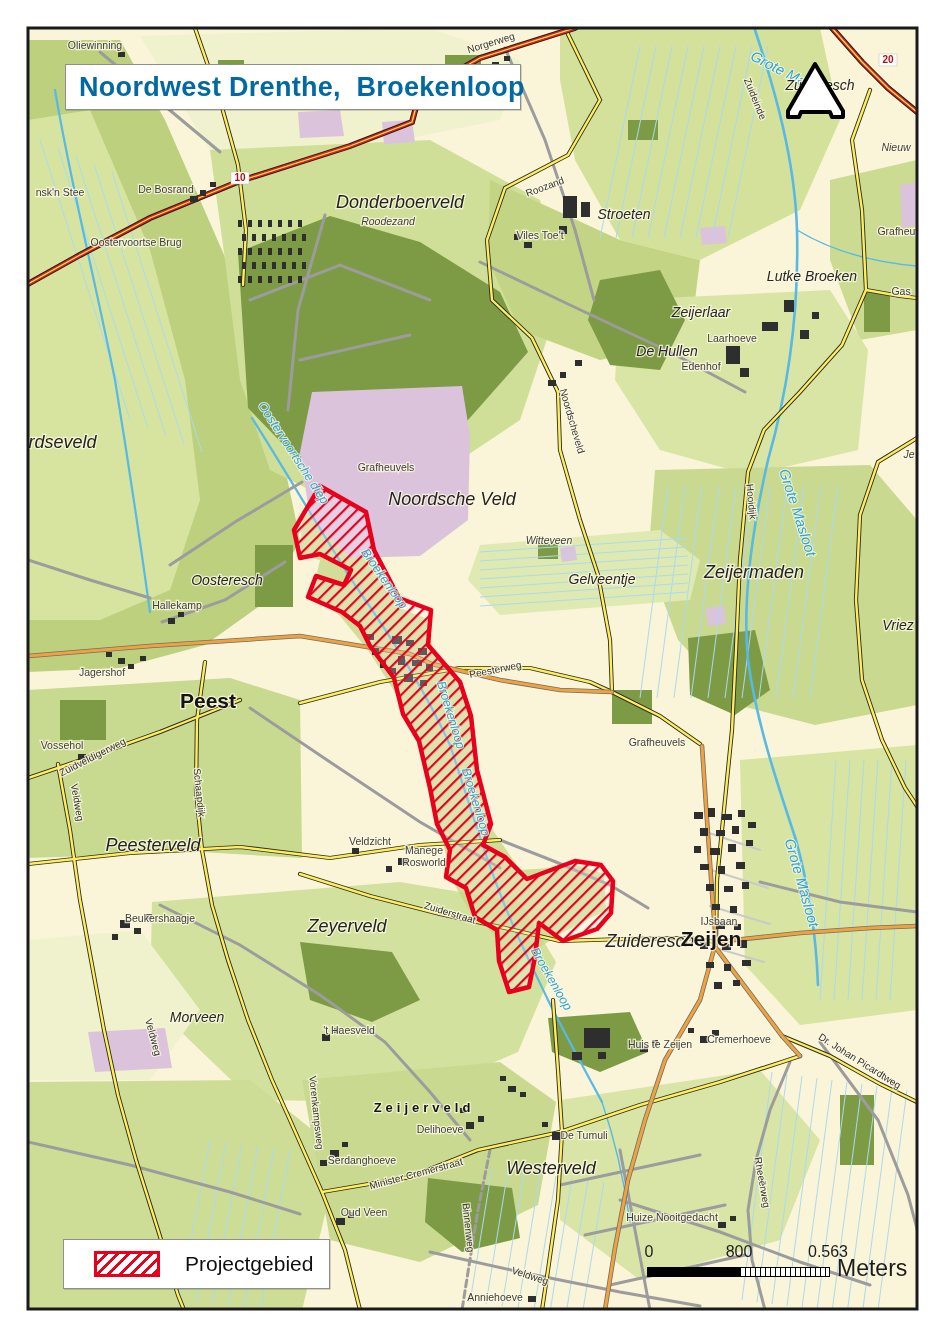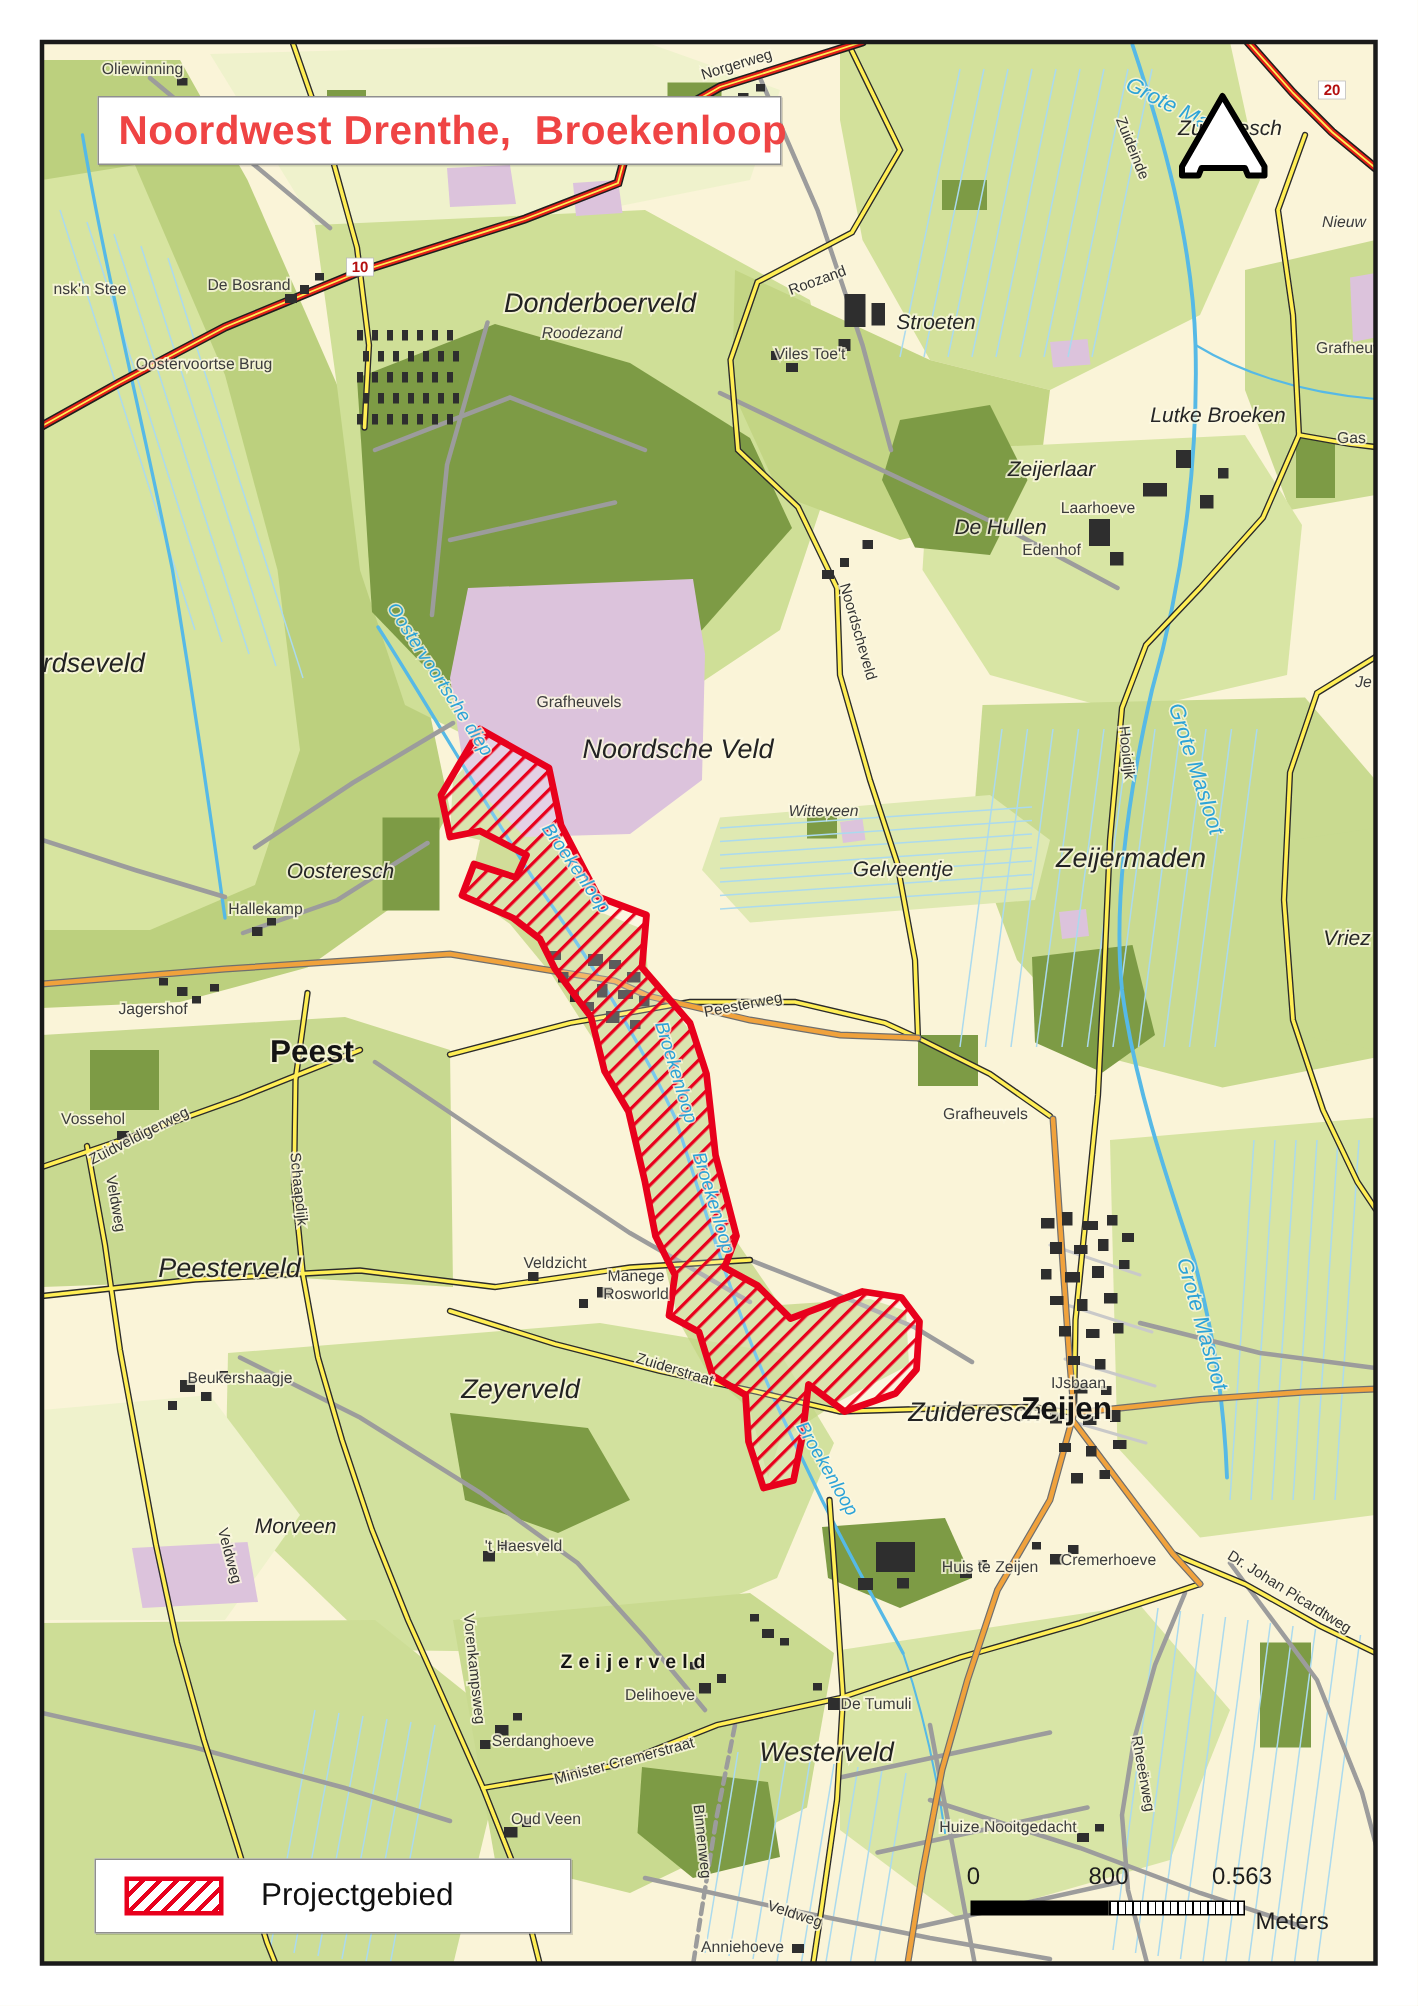--- a/index.html
+++ b/index.html
@@ -16,35 +16,35 @@
   .lbl-farm{font-size:10.5px;fill:#3d3d3d}
   .lbl-farm-it{font-size:10.5px;font-style:italic;fill:#3d3d3d}
   .lbl-road{font-size:10px;fill:#333333}
   .lbl-water{font-size:12.5px;font-style:italic;fill:#2da3d8;stroke-width:2px}
   .lbl-water-lg{font-size:14.5px;font-style:italic;fill:#2da3d8;stroke-width:2px}
   .lbl-roadnum{font-size:10px;font-weight:bold;fill:#b40f0f;stroke:#fff;stroke-width:2px}
 
   .title-box{position:absolute;left:65px;top:64px;width:456px;height:46px;background:#fff;
     border:1px solid #8f8f8f;box-shadow:1px 1px 0 rgba(0,0,0,.15);display:flex;align-items:center;
     padding-left:13px;box-sizing:border-box}
-  .title-box h1{margin:0;font-size:27px;font-weight:bold;color:#ef4444;white-space:pre;letter-spacing:.3px}
-
-  .legend-box{position:absolute;left:63px;top:1239px;width:318px;height:50px;background:#fff;
+  .title-box h1{margin:0;font-size:27px;font-weight:bold;color:#0369a1;white-space:pre;letter-spacing:.3px}
+
+  .legend-box{position:absolute;left:63px;top:1239px;width:267px;height:50px;background:#fff;
     border:1px solid #8f8f8f;box-shadow:1px 1px 0 rgba(0,0,0,.15);display:flex;align-items:center;
-    padding-left:19px;box-sizing:border-box}
+    padding-left:30px;box-sizing:border-box}
   .legend-swatch{width:60px;height:20px;border:3px solid #e8001c;
     background:repeating-linear-gradient(135deg,#ffffff 0 5px,#e8001c 5px 8px)}
   .legend-label{margin-left:25px;font-size:21px;color:#101010}
 
   .scalebar{position:absolute;left:640px;top:1243px;width:300px;height:46px;color:#1c1c1c}
   .sb-num{position:absolute;top:0;font-size:16px;transform:translateX(-50%)}
   .sb-left{position:absolute;left:7px;top:24px;width:92px;height:10px;background:#000}
   .sb-right{position:absolute;left:99px;top:24px;width:91px;height:10px;border:1px solid #000;
     box-sizing:border-box;background:repeating-linear-gradient(90deg,#000 0 1px,#fff 1px 5px)}
-  .sb-units{position:absolute;left:197px;top:30px;font-size:16px}
+  .sb-units{position:absolute;left:197px;top:12px;font-size:23px}
 </style>
 </head>
 <body>
 
 <div class="page">
 
 <svg class="map" width="945" height="1337" viewBox="0 0 945 1337">
   <defs>
     <clipPath id="mapclip">
           <rect x="28" y="28" width="889" height="1281"></rect>

